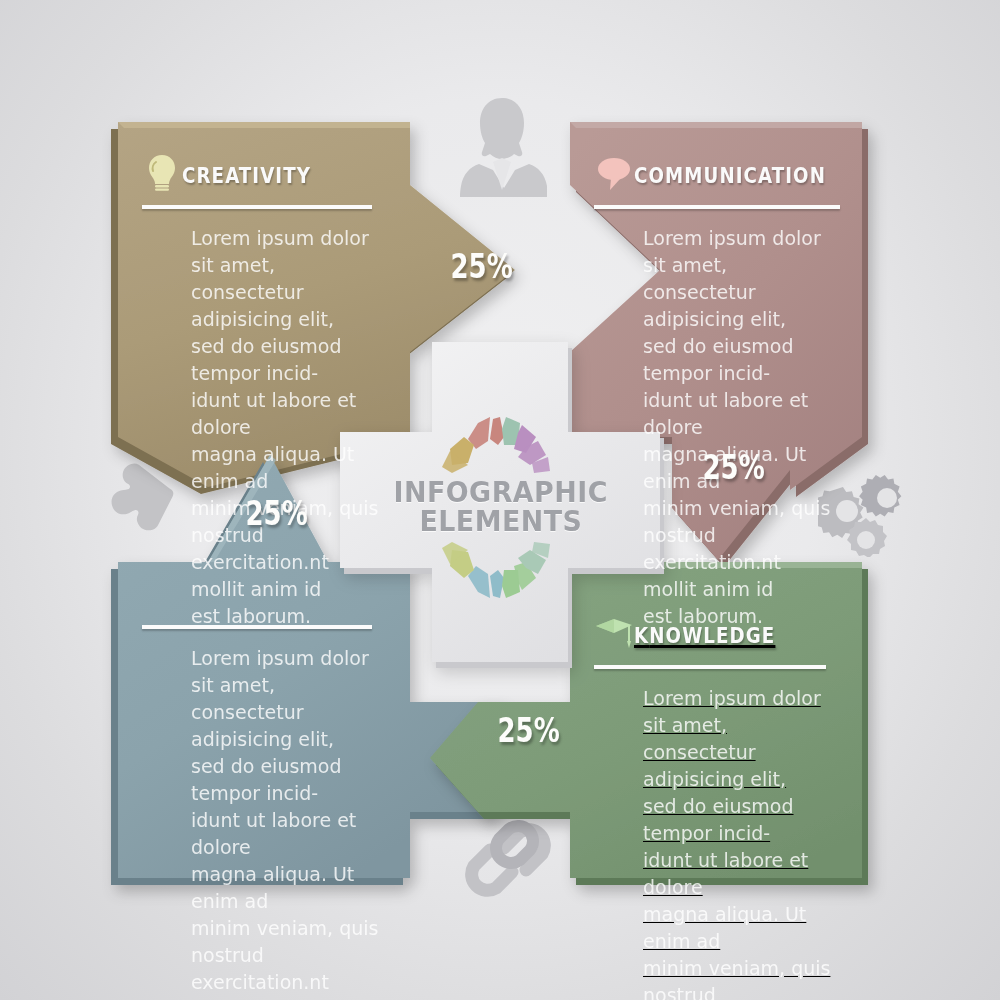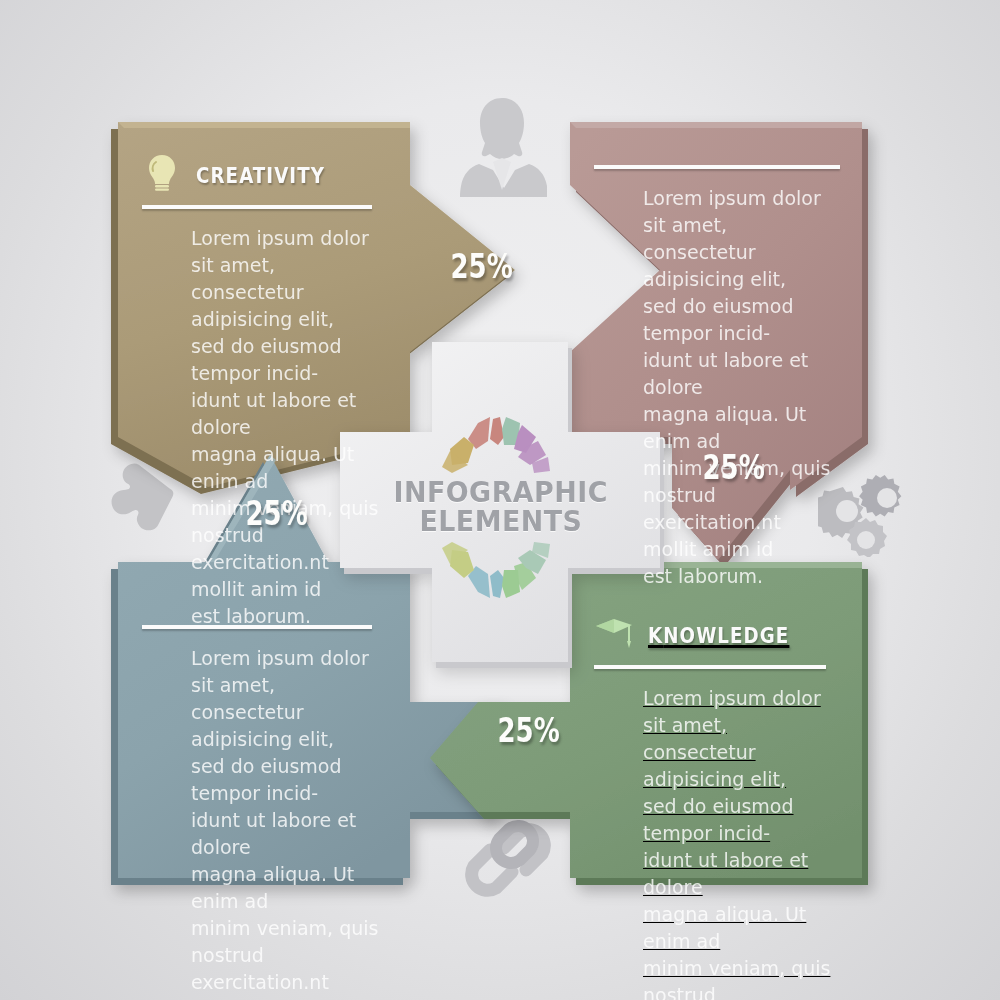--- a/index.html
+++ b/index.html
@@ -15,21 +15,21 @@
   
   .deco{ position:absolute; z-index:1; }
   .deco svg{ display:block; }
 
   
   .shapelayer{ position:absolute; left:0; top:0; width:1000px; height:1000px; z-index:2; }
 
   
   .panel-txt{ position:absolute; z-index:5; }
 
-  .head-row{ display:flex; align-items:center; gap:14px; }
+  .head-row{ display:flex; align-items:center; }
   .head-icon{ width:40px; height:40px; flex:0 0 40px; }
   .head-icon svg{ display:block; width:40px; height:40px; }
   .ttl{
     font-family:"DejaVu Sans Condensed","Liberation Sans", sans-serif;
     font-weight:bold;
     font-size:31px;
     letter-spacing:1.2px;
     color:#fafafa;
     font-variant:small-caps;
     text-transform:lowercase;
@@ -254,20 +254,31 @@
 consectetur adipisicing elit,
 sed do eiusmod tempor incid-
 idunt ut labore et dolore
 magna aliqua. Ut enim ad
 minim veniam, quis nostrud
 exercitation.nt mollit anim id
 est laborum.</div>
   </div>
 
   <div class="panel-txt" style="left:594px;top:152px;">
+    <div class="head-row">
+      <span class="head-icon">
+        <svg viewBox="0 0 40 40">
+            <g fill="#f3c3bd">
+          <ellipse cx="20" cy="17" rx="16" ry="11"></ellipse>
+          <path d="M17 26 L16 38 L26 27 Z"></path>
+        </g>
+          </svg>
+      </span>
+      <span class="ttl">Communication</span>
+    </div>
     <div class="rule" style="width:246px;"></div>
     <div class="body-txt" style="margin-left:49px;">Lorem ipsum dolor sit amet,
 consectetur adipisicing elit,
 sed do eiusmod tempor incid-
 idunt ut labore et dolore
 magna aliqua. Ut enim ad
 minim veniam, quis nostrud
 exercitation.nt mollit anim id
 est laborum.</div>
   </div>

